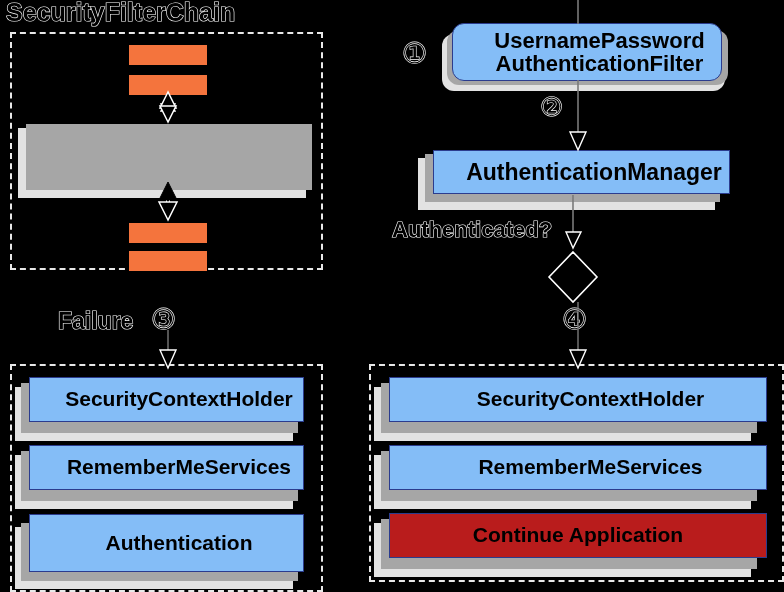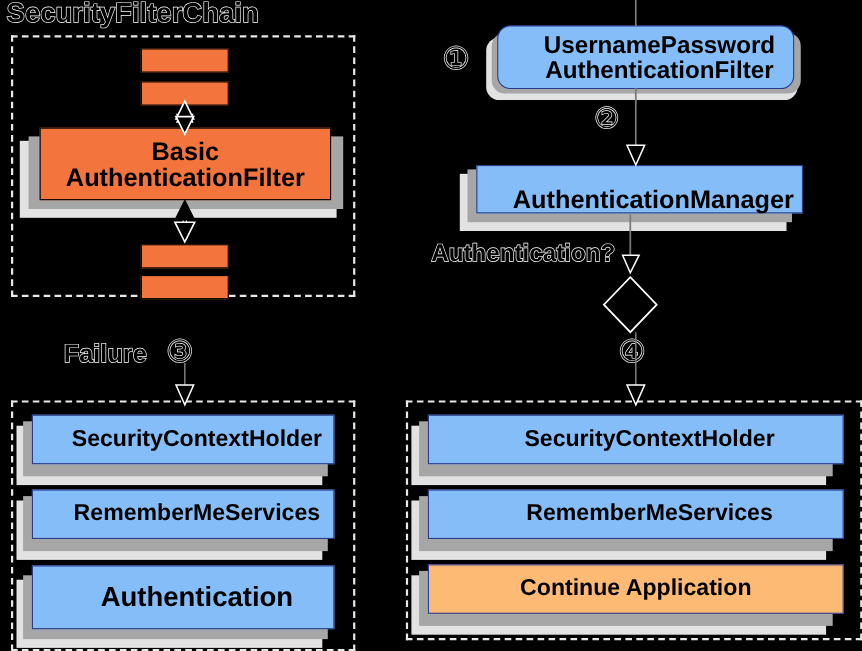--- a/index.html
+++ b/index.html
@@ -72,21 +72,21 @@
   .node.blue {
     background: #84bdf7;
     border: 1.5px solid #2b3c8e;
     padding-left: 25px;
   }
   .node.orange {
     background: #f4743d;
     border: 1px solid #000000;
   }
   .node.tan {
-    background: #fdba74;
+    background: #b91c1c;
     border: 1.5px solid #2b3c8e;
   }
   .node.rounded {
     border-radius: 12px;
   }
 
   svg.overlay {
     position: absolute;
     left: 0;
     top: 0;
@@ -103,50 +103,44 @@
 
   <div class="outline-text" style="left:6px; top:-2px; font-size:25px;">SecurityFilterChain</div>
 
   <div class="panel" style="left:10px; top:32px; width:313px; height:238px;"></div>
 
   <div class="node orange" style="left:128px; top:44px; width:80px; height:22px;"></div>
   <div class="node orange" style="left:128px; top:74px; width:80px; height:22px;"></div>
 
   <div class="shadow-b" style="left:18px; top:128px; width:288px; height:70px;"></div>
   <div class="shadow-a" style="left:26px; top:124px; width:286px; height:66px;"></div>
-  <div class="node orange" style="left:36px; top:116px; width:265px; height:66px; font-size:23px;">
-    <span style="display:block;">
-      <span>Basic</span><br>
-      <span>AuthenticationFilter</span>
-    </span>
-  </div>
 
   <div class="node orange" style="left:128px; top:222px; width:80px; height:22px;"></div>
   <div class="node orange" style="left:128px; top:250px; width:80px; height:22px;"></div>
 
   <div class="step-num" style="left:402px; top:40px; font-size:28px;">①</div>
 
   <div class="shadow-b" style="left:442px; top:34px; width:283px; height:57px; border-radius:12px;"></div>
   <div class="shadow-a" style="left:447px; top:30px; width:281px; height:55px; border-radius:12px;"></div>
   <div class="node blue rounded" style="left:452px; top:23px; width:270px; height:58px; font-size:22px;">
     <span style="display:block;">
       <span>UsernamePassword</span><br>
       <span>AuthenticationFilter</span>
     </span>
   </div>
 
   <div class="step-num" style="left:540px; top:94px; font-size:26px;">②</div>
 
   <div class="shadow-b" style="left:418px; top:158px; width:297px; height:52px;"></div>
   <div class="shadow-a" style="left:425px; top:154px; width:295px; height:48px;"></div>
-  <div class="node blue" style="left:433px; top:150px; width:297px; height:44px; font-size:23px;align-items:flex-end;">
+  <div class="node blue" style="left:433px; top:150px; width:297px; height:44px; font-size:23px;">
     <span>AuthenticationManager</span>
   </div>
 
-  <div class="outline-text" style="left:392px; top:217px; font-size:22px;">Authentication?</div>
+  <div class="outline-text" style="left:392px; top:217px; font-size:22px;">Authenticated?</div>
 
   <div class="outline-text" style="left:58px; top:308px; font-size:23px;">Failure</div>
   <div class="step-num" style="left:151px; top:306px; font-size:28px;">③</div>
 
   <div class="step-num" style="left:562px; top:306px; font-size:28px;">④</div>
 
   <div class="panel" style="left:10px; top:364px; width:313px; height:228px;"></div>
 
   <div class="shadow-b" style="left:15px; top:387px; width:278px; height:54px;"></div>
   <div class="shadow-a" style="left:21px; top:383px; width:277px; height:50px;"></div>
@@ -155,21 +149,21 @@
   </div>
 
   <div class="shadow-b" style="left:15px; top:455px; width:278px; height:54px;"></div>
   <div class="shadow-a" style="left:21px; top:451px; width:277px; height:50px;"></div>
   <div class="node blue" style="left:29px; top:445px; width:275px; height:45px; font-size:21px;">
     <span>RememberMeServices</span>
   </div>
 
   <div class="shadow-b" style="left:15px; top:527px; width:278px; height:62px;"></div>
   <div class="shadow-a" style="left:21px; top:523px; width:277px; height:58px;"></div>
-  <div class="node blue" style="left:29px; top:514px; width:275px; height:58px; font-size:25px;">
+  <div class="node blue" style="left:29px; top:514px; width:275px; height:58px; font-size:21px;">
     <span style="display:block;">
       <span>Authentication</span><br>
     </span>
   </div>
 
   <div class="panel" style="left:369px; top:364px; width:415px; height:218px;"></div>
 
   <div class="shadow-b" style="left:374px; top:387px; width:377px; height:54px;"></div>
   <div class="shadow-a" style="left:381px; top:383px; width:376px; height:50px;"></div>
   <div class="node blue" style="left:389px; top:377px; width:378px; height:45px; font-size:21px;">

